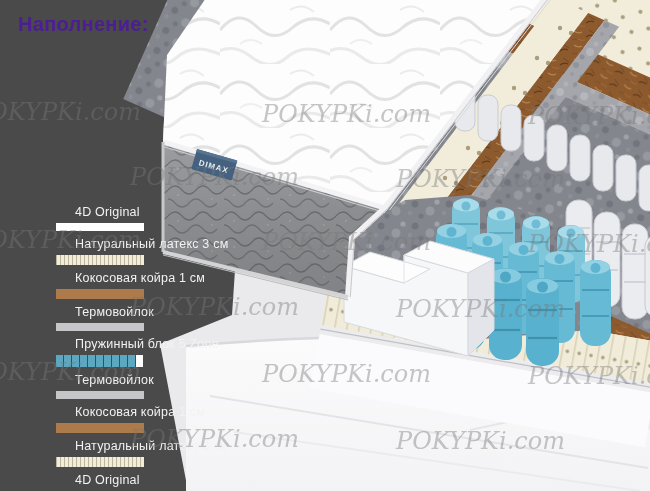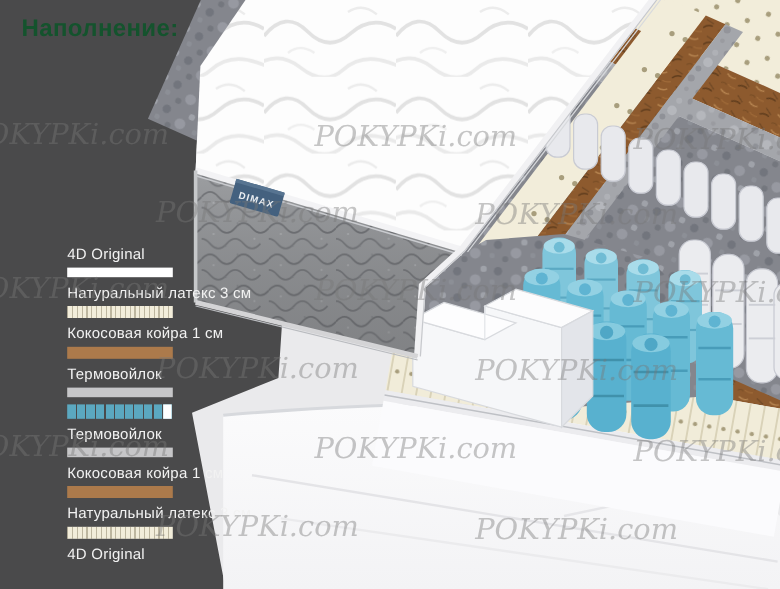--- a/index.html
+++ b/index.html
@@ -1,25 +1,25 @@
 <!DOCTYPE html>
 <html><head>
 <meta charset="utf-8">
 <style>
   html,body{margin:0;padding:0;background:#333;}
   #stage{position:relative;width:650px;height:491px;overflow:hidden;
          background:#EAEAEC;font-family:"Liberation Sans",sans-serif;}
   #art{position:absolute;left:0;top:0;}
   
-  .title{position:absolute;left:18px;top:12px;color:#14532d;font-weight:bold;
+  .title{position:absolute;left:18px;top:12px;color:#4c1d95;font-weight:bold;
          font-size:20px;line-height:25px;letter-spacing:.3px;z-index:5;}
   .layers{position:absolute;left:56px;top:205px;width:150px;z-index:5;}
   .layer-item{margin-bottom:6px;}
   .layer-label{color:#F2F2F2;font-size:12.5px;line-height:15px;white-space:nowrap;
-               letter-spacing:.2px;margin-bottom:3px;}
+               letter-spacing:.2px;margin-bottom:3px;margin-left:19px;}
   .sw{width:88px;height:9px;position:relative;}
   .sw-cover{background:#FFFFFF;height:8px;}
   .sw-latex{background:#F2EDDA;height:10px;
     background-image:repeating-linear-gradient(90deg,rgba(90,80,50,.35) 0 1px,rgba(0,0,0,0) 1px 4px);}
   .sw-coir{background:#AC7A4B;height:10px;}
   .sw-felt{background:#C6C6C8;height:8px;}
   .sw-springs{height:12px;
     background-image:repeating-linear-gradient(90deg,#5BA8C0 0 7px,rgba(0,0,0,0) 7px 8px);}
   .sw-springs::after{content:"";position:absolute;right:1px;top:0;width:7px;height:12px;background:#FFFFFF;}
   
@@ -323,20 +323,21 @@
   </div>
   <div class="layer-item">
     <div class="layer-label">Кокосовая койра 1 см</div>
     <div class="sw sw-coir"></div>
   </div>
   <div class="layer-item">
     <div class="layer-label">Термовойлок</div>
     <div class="sw sw-felt"></div>
   </div>
   <div class="layer-item">
+    <div class="layer-label">Пружинный блок 5 Zone</div>
     <div class="sw sw-springs"></div>
   </div>
   <div class="layer-item">
     <div class="layer-label">Термовойлок</div>
     <div class="sw sw-felt"></div>
   </div>
   <div class="layer-item">
     <div class="layer-label">Кокосовая койра 1 см</div>
     <div class="sw sw-coir"></div>
   </div>

